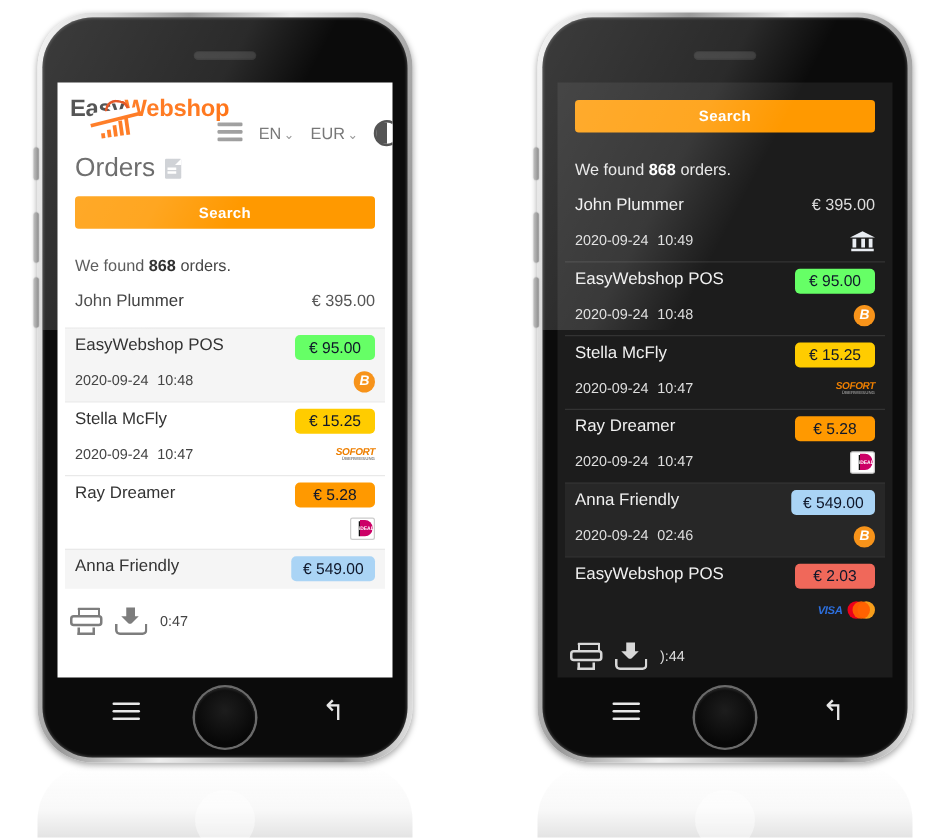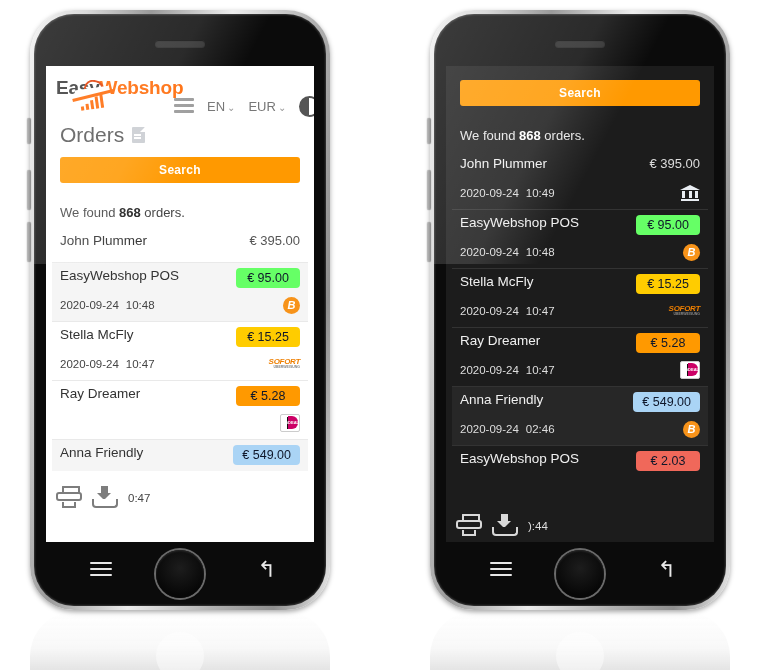--- a/index.html
+++ b/index.html
@@ -377,20 +377,31 @@
                 <span class="dt"><span>2020-09-24</span><span class="tm">02:46</span></span>
               <span class="btc">B</span>
               </div>
           </div>
 
           <div class="row">
             <div class="r1">
                 <span class="name">EasyWebshop POS</span>
               <span class="amt" style="background:#f0685a">€ 2.03</span>
               </div>
+            <div class="r2">
+                <span class="dt" style="visibility:hidden"><span>2020-09-24</span><span class="tm">10:44</span></span>
+              <span class="cards">
+                <span class="visa">VISA</span>
+                <span class="mc">
+                    <span class="a"></span>
+                    <span class="b"></span>
+                    <span class="c"></span>
+                  </span>
+              </span>
+              </div>
           </div>
         </div>
 
         <div class="acts" style="bottom:6px">
           <div class="printer">
               <span class="top"></span>
               <span class="mid"></span>
               <span class="btm"></span>
             </div>
           <div class="dl">

